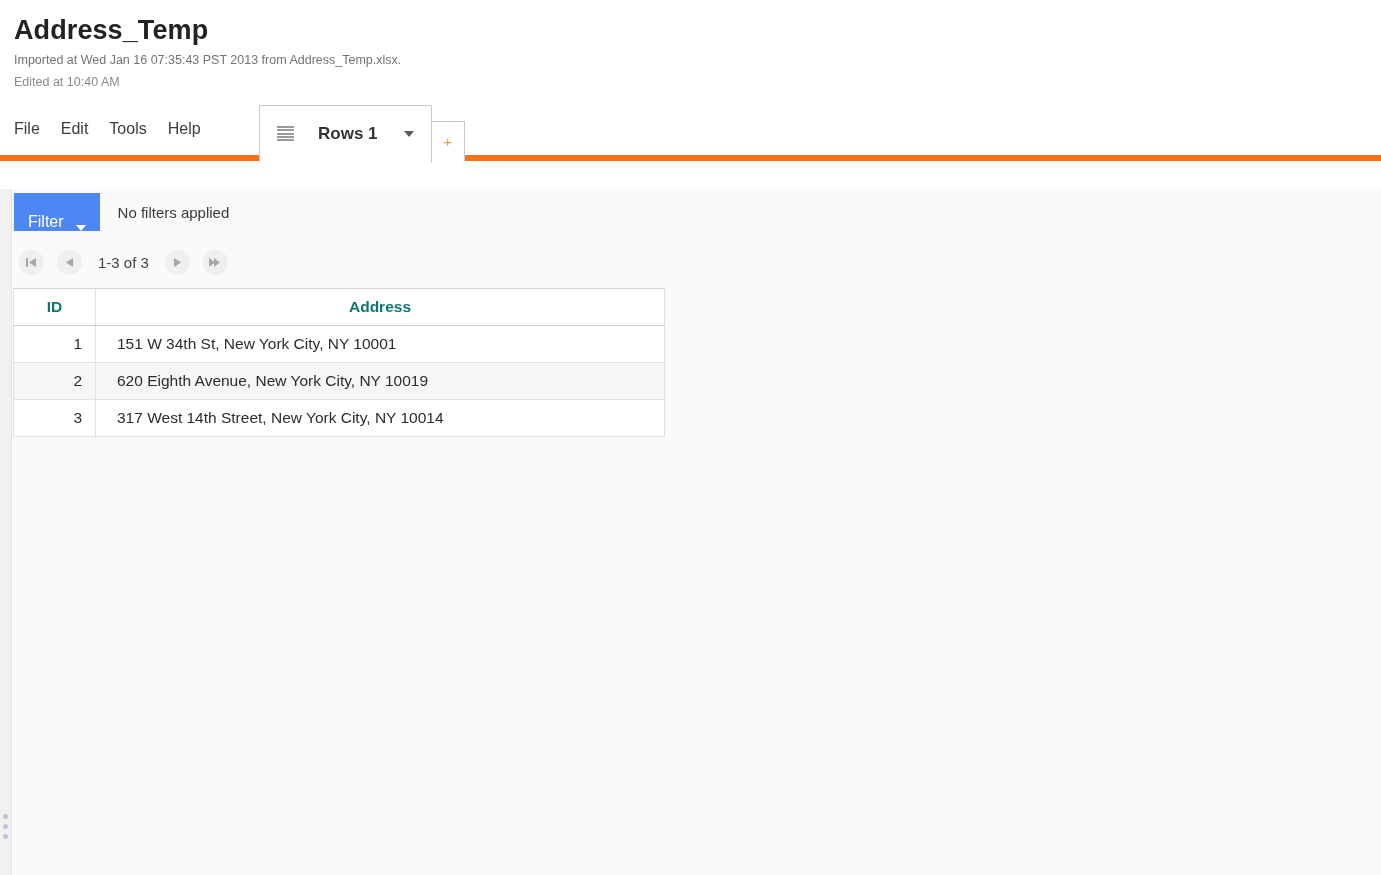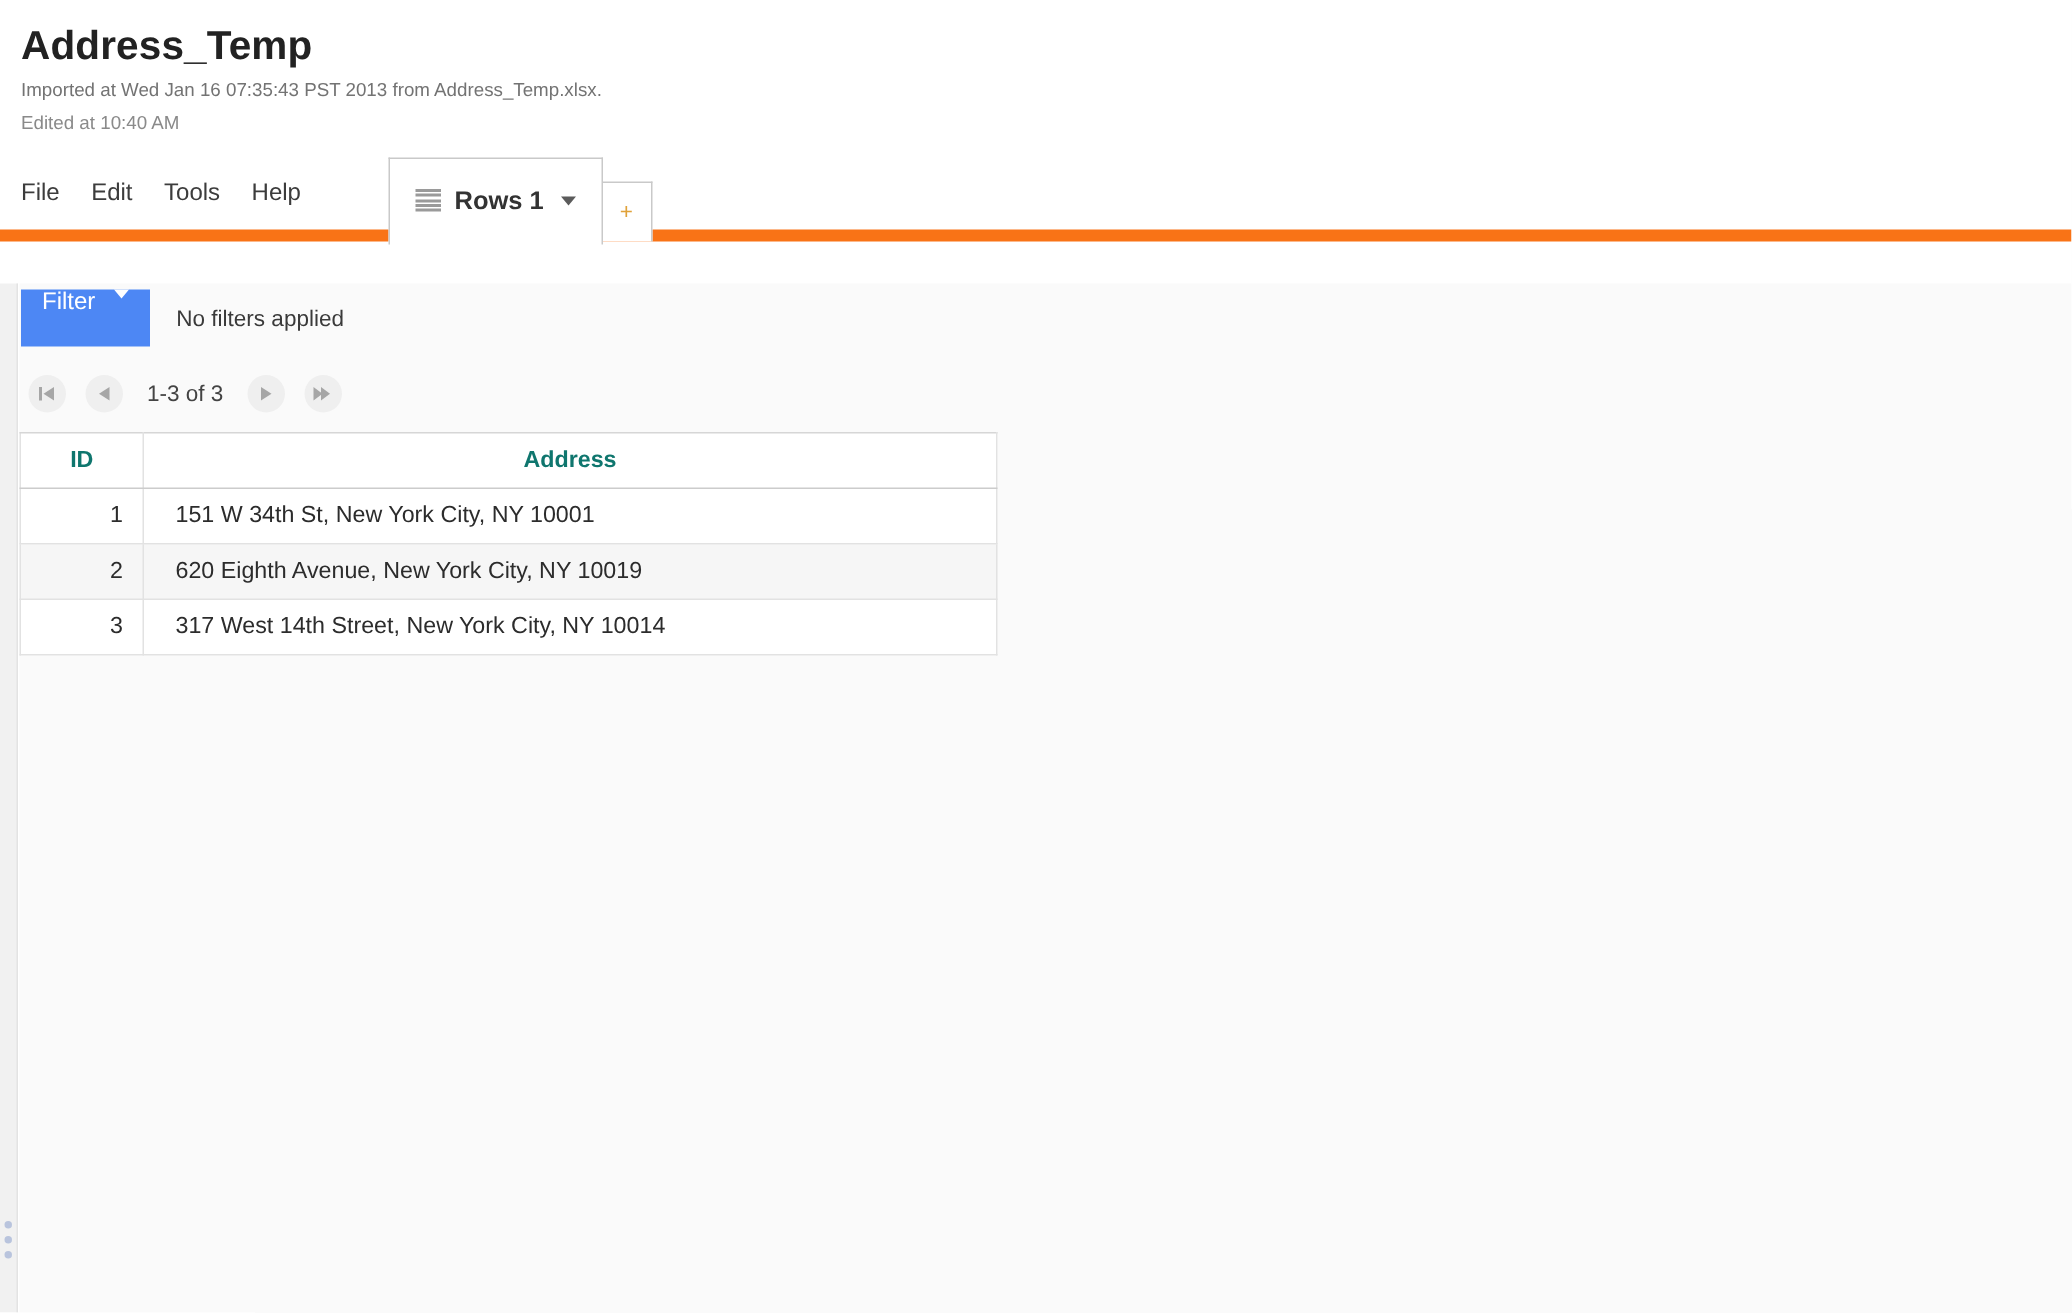--- a/index.html
+++ b/index.html
@@ -42,21 +42,21 @@
     color: #8a8a8a;
     line-height: 18px;
     margin-top: 4px;
   }
 
   
   .bar {
     position: relative;
     height: 58px;
     margin-top: 12px;
-    border-bottom: 8px solid #f97316;
+    border-bottom: 6px solid #f97316;
   }
   .menu {
     position: absolute;
     left: 14px;
     top: 16px;
     display: flex;
     gap: 21px;
   }
   .menu-item {
     font-size: 16px;
@@ -69,21 +69,21 @@
     position: absolute;
     left: 259px;
     top: 0;
     display: flex;
     align-items: flex-end;
     height: 58px;
   }
   .tab {
     display: flex;
     align-items: center;
-    gap: 9px;
+    gap: 24px;
     height: 56px;
     padding: 0 17px;
     border: 1px solid #c9c9c9;
     border-bottom: none;
     background: #f3f3f3;
     position: relative;
     cursor: pointer;
   }
   .tab.active {
     background: #ffffff;
@@ -200,21 +200,21 @@
     position: absolute;
     left: 1px;
     top: 3px;
     height: 40px;
     display: flex;
     align-items: center;
     background: transparent;
   }
   .filter-btn {
     display: flex;
-    align-items: flex-start;
+    align-items: flex-end;
     gap: 12px;
     background: #4d87f4;
     color: #ffffff;
     font-size: 16px;
     height: 38px;
     padding: 0 14px;
     cursor: pointer;
     border: none;
     font-family: inherit;
   }

